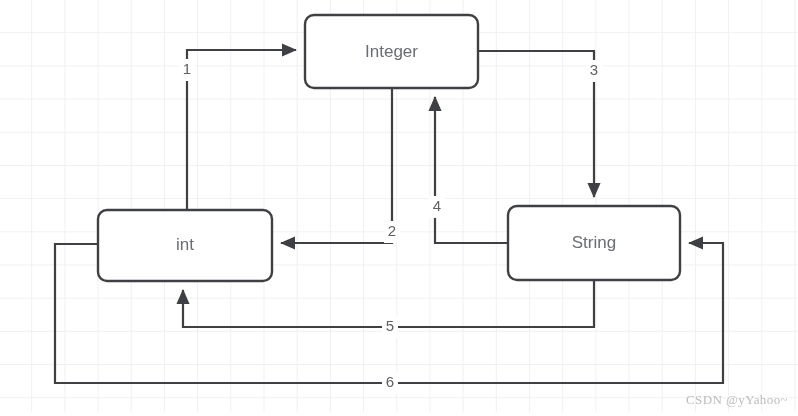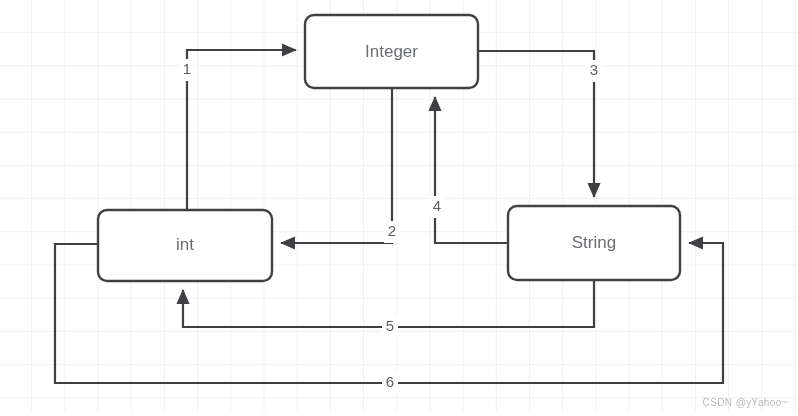--- a/index.html
+++ b/index.html
@@ -54,22 +54,22 @@
     dominant-baseline: middle;
   }
   .edge-label-bg {
     fill: #ffffff;
   }
   .watermark {
     position: absolute;
     right: 10px;
     bottom: 4px;
     color: #b9bbbe;
-    font-family: Liberation Sans, sans-serif;
-    font-size: 10px;
+    font-family: Liberation Serif, serif;
+    font-size: 13px;
     letter-spacing: 0.4px;
     white-space: nowrap;
   }
 </style>
 </head>
 <body>
 
 <div id="canvas">
 
   <svg id="diagram-svg" viewBox="0 0 798 416" xmlns="http://www.w3.org/2000/svg">

